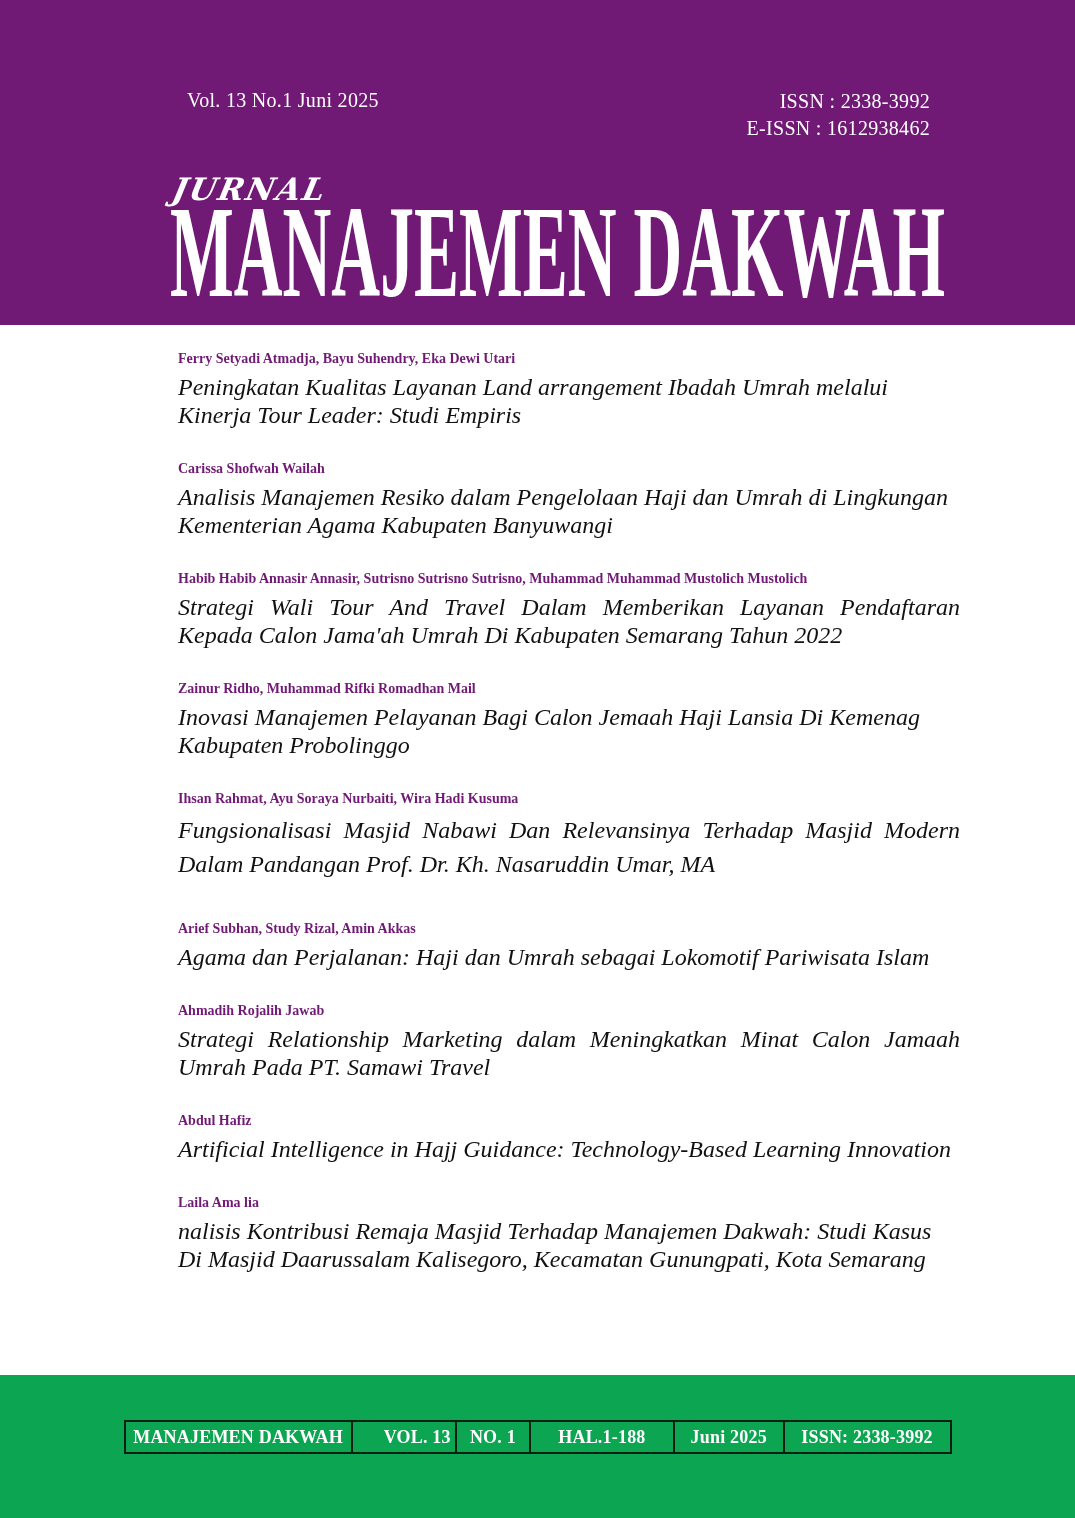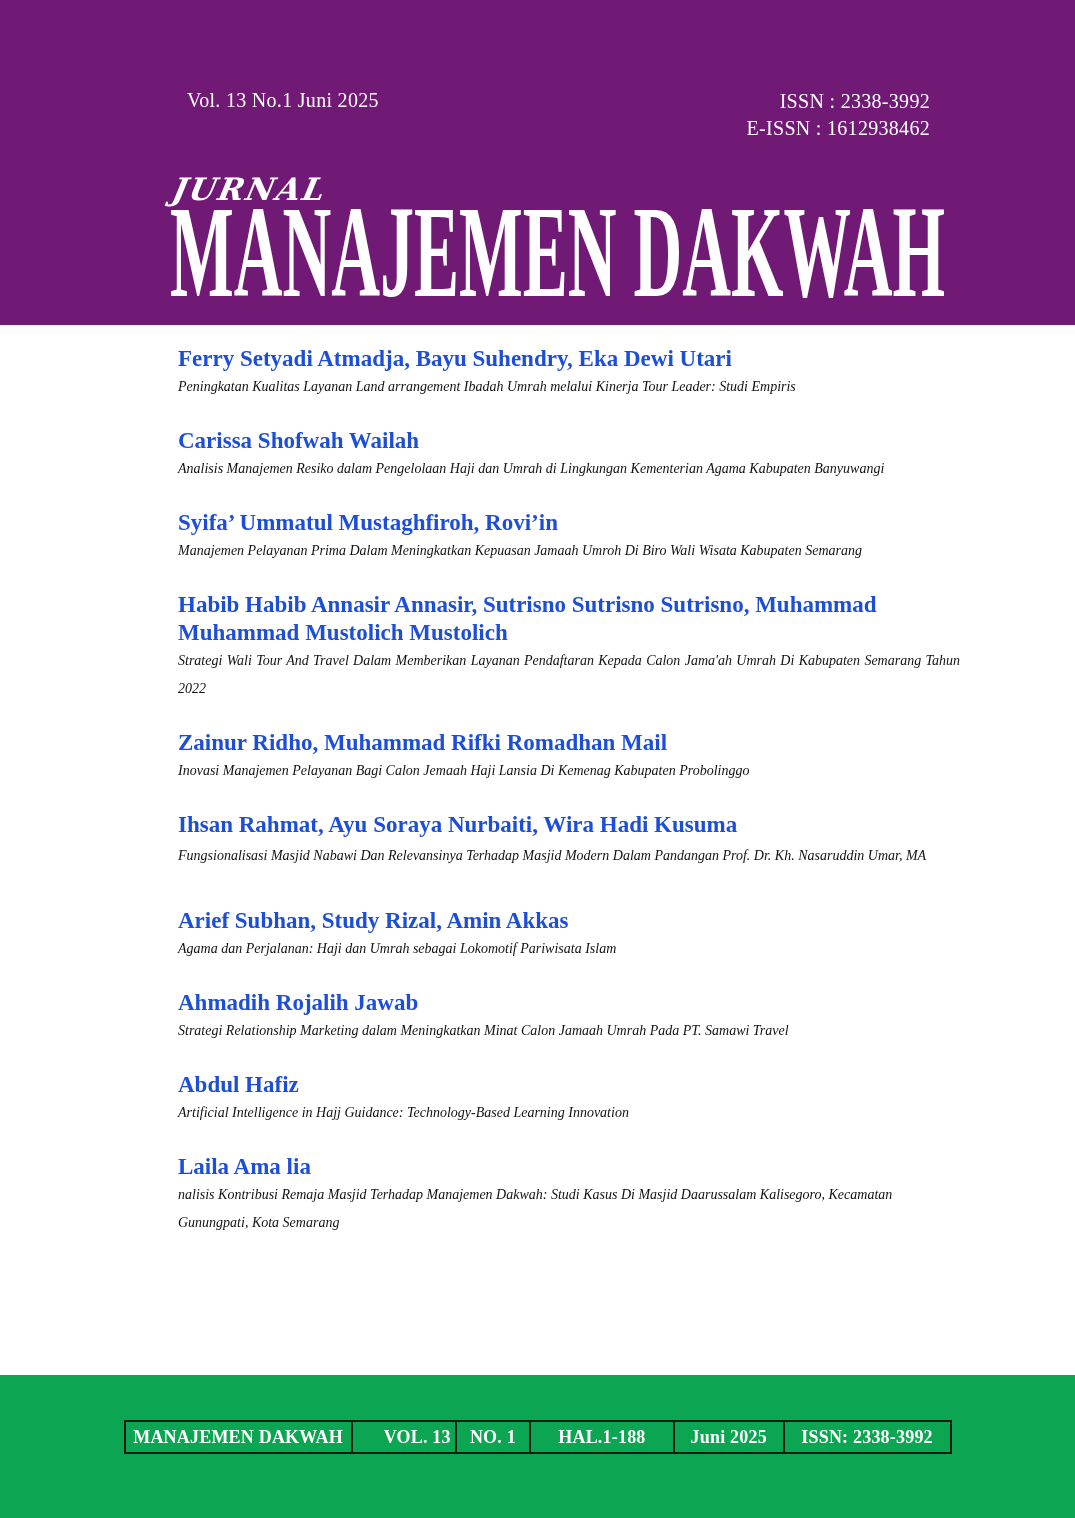--- a/index.html
+++ b/index.html
@@ -60,27 +60,27 @@
 
   
   .toc {
     flex: 1 1 auto;
     padding: 20px 115px 0 178px;
     color: #111111;
     overflow: hidden;
   }
   .entry { margin-bottom: 26px; }
   .entry .authors {
-    font-size: 23px;
+    font-size: 14px;
     line-height: 28px;
     font-weight: 700;
-    color: #1d4ed8;
+    color: #701a75;
   }
   .entry .title {
-    font-size: 14px;
+    font-size: 24px;
     line-height: 28px;
     font-style: italic;
     font-weight: 400;
     color: #111111;
   }
   .entry.justify .title { text-align: justify; }
   .entry.loose .title { line-height: 34px; }
   .entry.pregap { margin-top: 34px; }
 
   
@@ -140,24 +140,20 @@
     <section class="entry">
       <h3 class="authors">Ferry Setyadi Atmadja, Bayu Suhendry, Eka Dewi Utari</h3>
       <p class="title">Peningkatan Kualitas Layanan Land arrangement Ibadah Umrah melalui Kinerja Tour Leader: Studi Empiris</p>
     </section>
 
     <section class="entry">
       <h3 class="authors">Carissa Shofwah Wailah</h3>
       <p class="title">Analisis Manajemen Resiko dalam Pengelolaan Haji dan Umrah di Lingkungan Kementerian Agama Kabupaten Banyuwangi</p>
     </section>
 
-    <section class="entry">
-      <h3 class="authors">Syifa’ Ummatul Mustaghfiroh, Rovi’in</h3>
-      <p class="title">Manajemen Pelayanan Prima Dalam Meningkatkan Kepuasan Jamaah Umroh Di Biro Wali Wisata Kabupaten Semarang</p>
-    </section>
 
     <section class="entry justify">
       <h3 class="authors">Habib Habib Annasir Annasir, Sutrisno Sutrisno Sutrisno, Muhammad Muhammad Mustolich Mustolich</h3>
       <p class="title">Strategi Wali Tour And Travel Dalam Memberikan Layanan Pendaftaran Kepada Calon Jama'ah Umrah Di Kabupaten Semarang Tahun 2022</p>
     </section>
 
     <section class="entry">
       <h3 class="authors">Zainur Ridho, Muhammad Rifki Romadhan Mail</h3>
       <p class="title">Inovasi Manajemen Pelayanan Bagi Calon Jemaah Haji Lansia Di Kemenag Kabupaten Probolinggo</p>
     </section>

